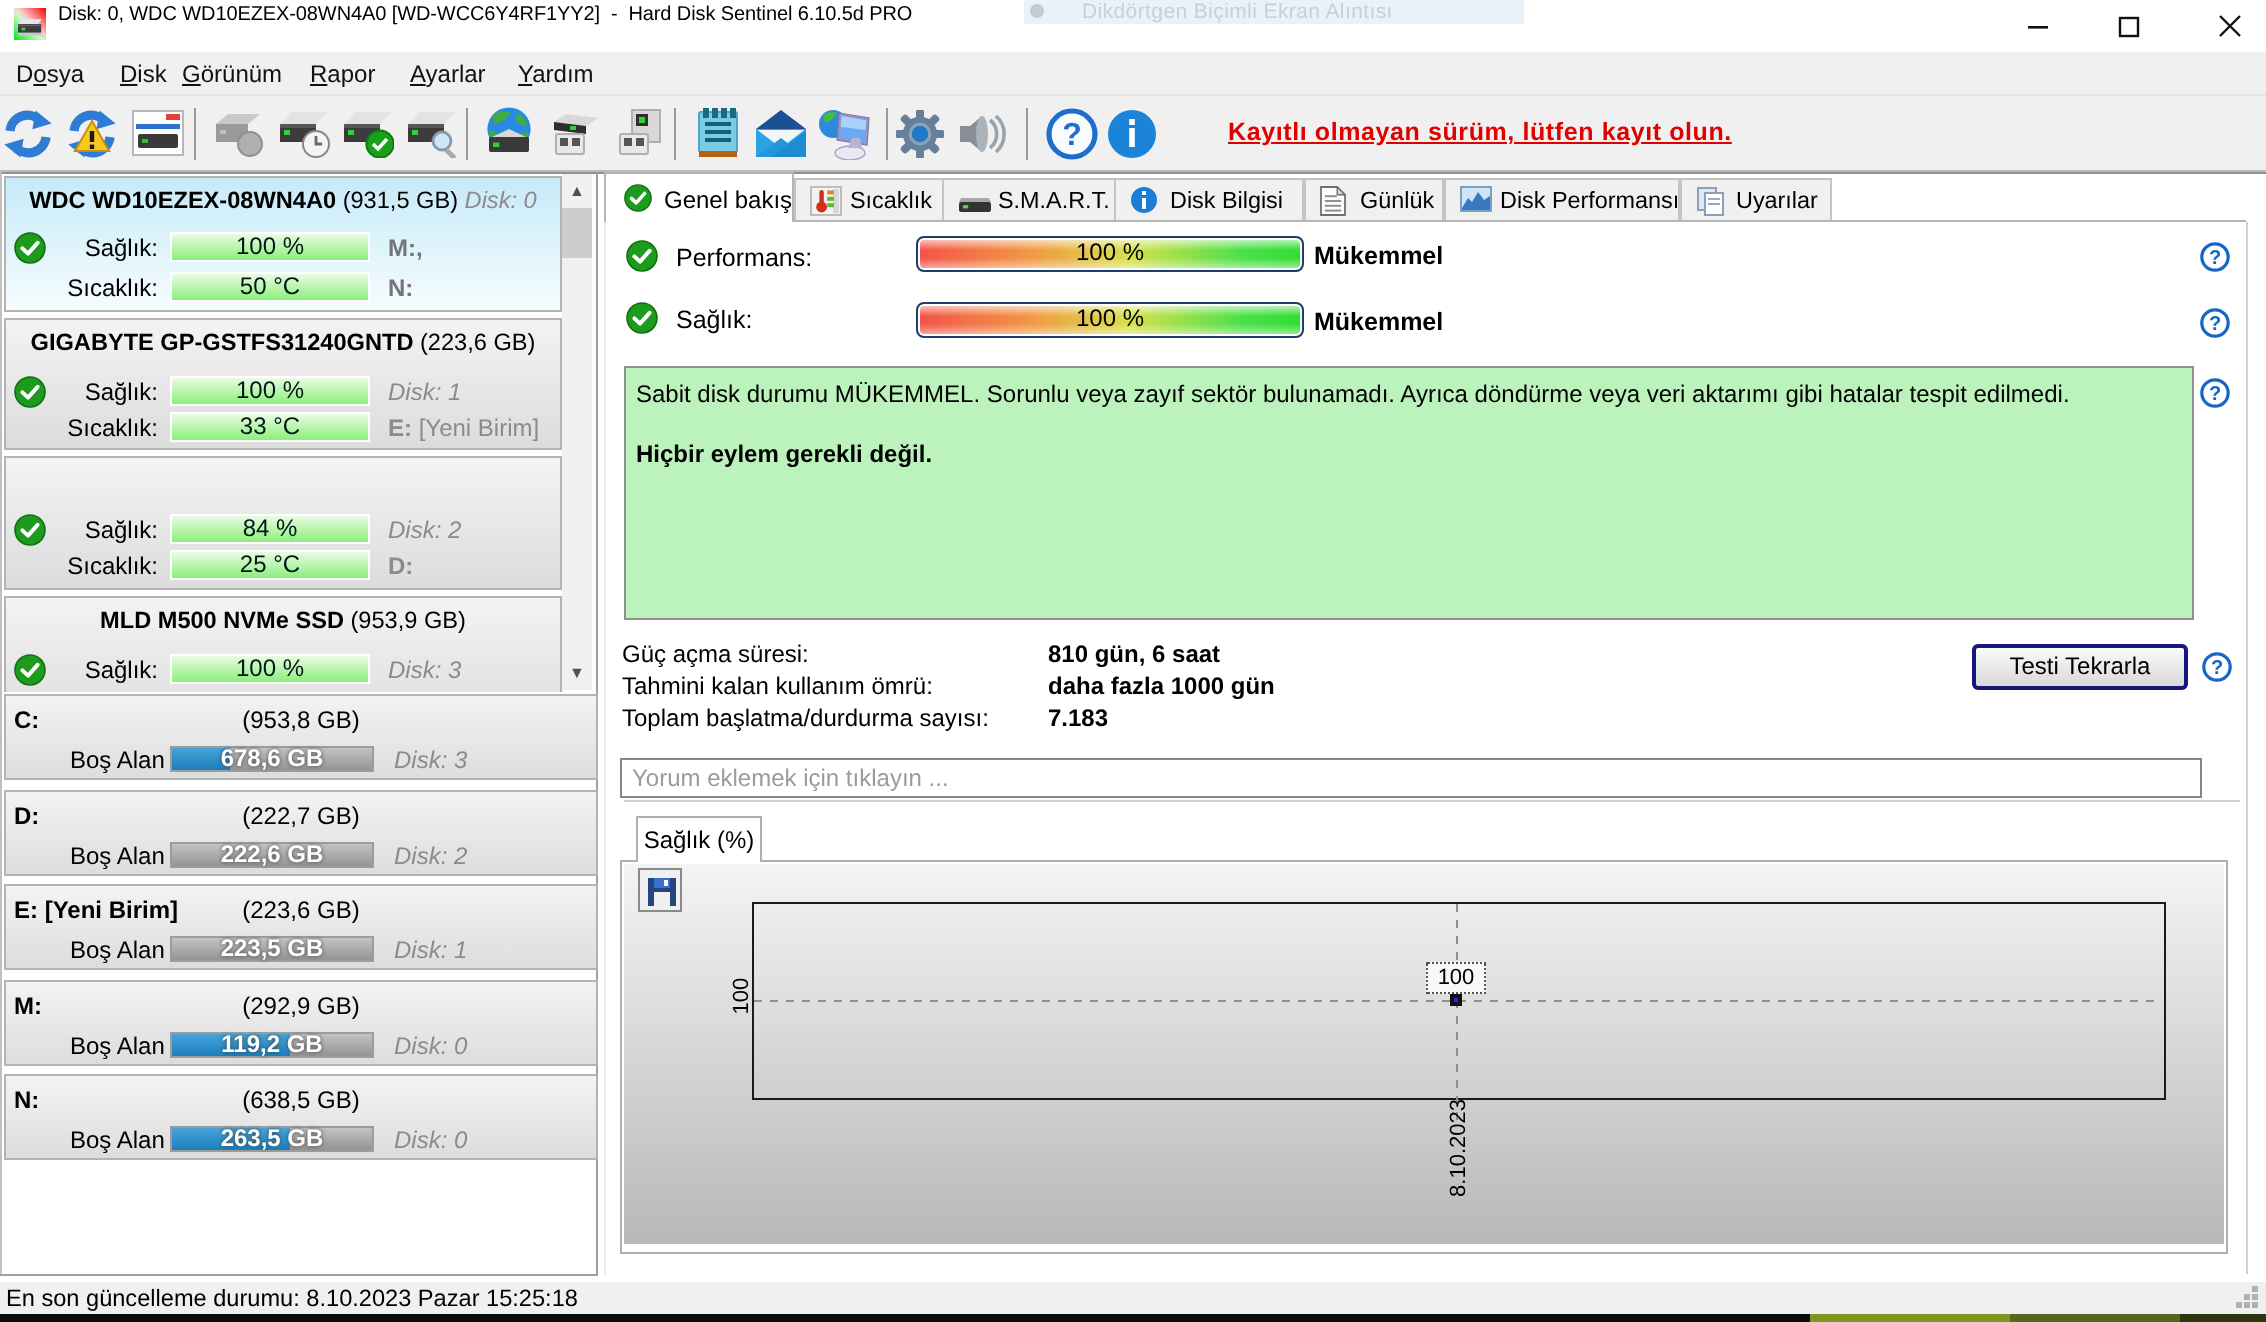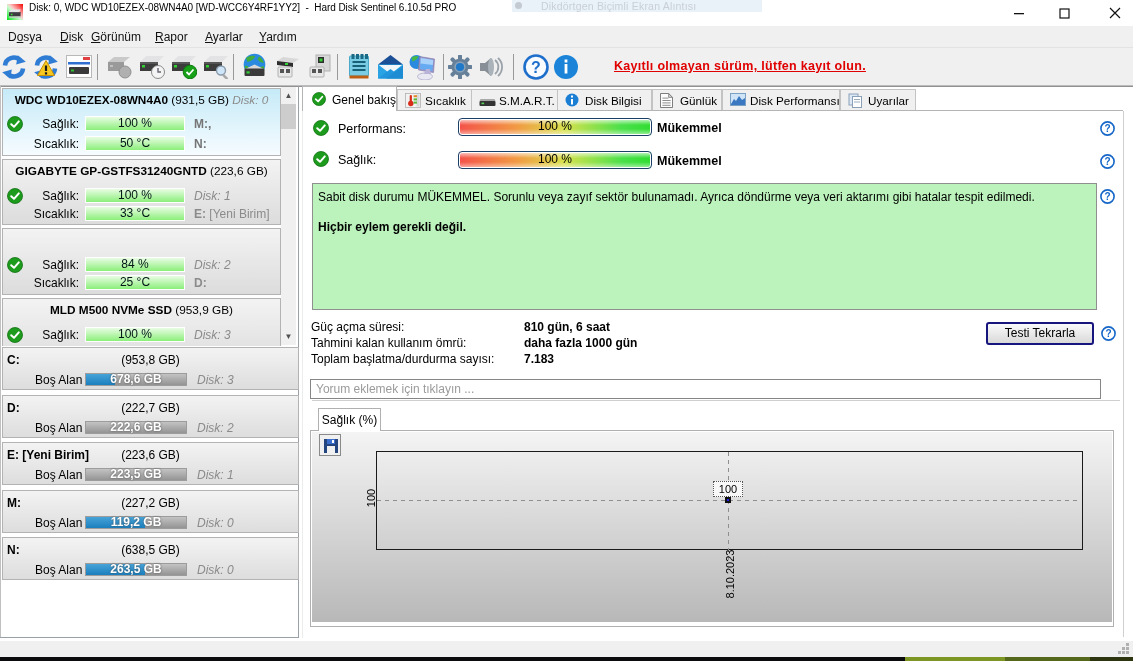--- a/index.html
+++ b/index.html
@@ -366,21 +366,21 @@
   <div class="pletter">E: [Yeni Birim]</div>
     <div class="psize">(223,6 GB)</div>
   <div class="plab">Boş Alan</div>
   <div class="pbar">
       <div class="ptext">223,5 GB</div>
     </div>
   <div class="pdisk">Disk: 1</div>
 </div>
 <div class="pcard" style="top:490px;">
   <div class="pletter">M:</div>
-    <div class="psize">(227,2 GB)</div>
+    <div class="psize">(292,9 GB)</div>
   <div class="plab">Boş Alan</div>
   <div class="pbar">
       <div class="pfill" style="width:59%;"></div>
       <div class="ptext">119,2 GB</div>
     </div>
   <div class="pdisk">Disk: 0</div>
 </div>
 <div class="pcard" style="top:537px;">
   <div class="pletter">N:</div>
     <div class="psize">(638,5 GB)</div>
@@ -521,20 +521,21 @@
 <div class="abs" id="hdash"></div>
 <div class="abs" id="vdash"></div>
 <div class="abs" id="ylab">100</div>
 <div class="abs" id="tooltip">100</div>
 <div class="abs" style="left:725px;top:497px;width:6px;height:6px;background:#111;"></div>
 <div class="abs" style="left:727px;top:499px;width:2px;height:2px;background:#2222ee;"></div>
 <div class="abs" id="xlab">8.10.2023</div>
 <div class="abs" id="rightborder"></div>
 
 <div class="abs" id="statusbar">
+    <span style="position:absolute;left:3px;top:1px;">En son güncelleme durumu: 8.10.2023 Pazar 15:25:18</span>
 <svg style="position:absolute;right:3px;bottom:2px;" width="13" height="13">
       <g fill="#b0b0b0">
         <rect x="9" y="1" width="3" height="3"></rect>
         <rect x="9" y="5" width="3" height="3"></rect>
         <rect x="9" y="9" width="3" height="3"></rect>
         <rect x="5" y="5" width="3" height="3"></rect>
         <rect x="5" y="9" width="3" height="3"></rect>
         <rect x="1" y="9" width="3" height="3"></rect>
       </g>
     </svg>

